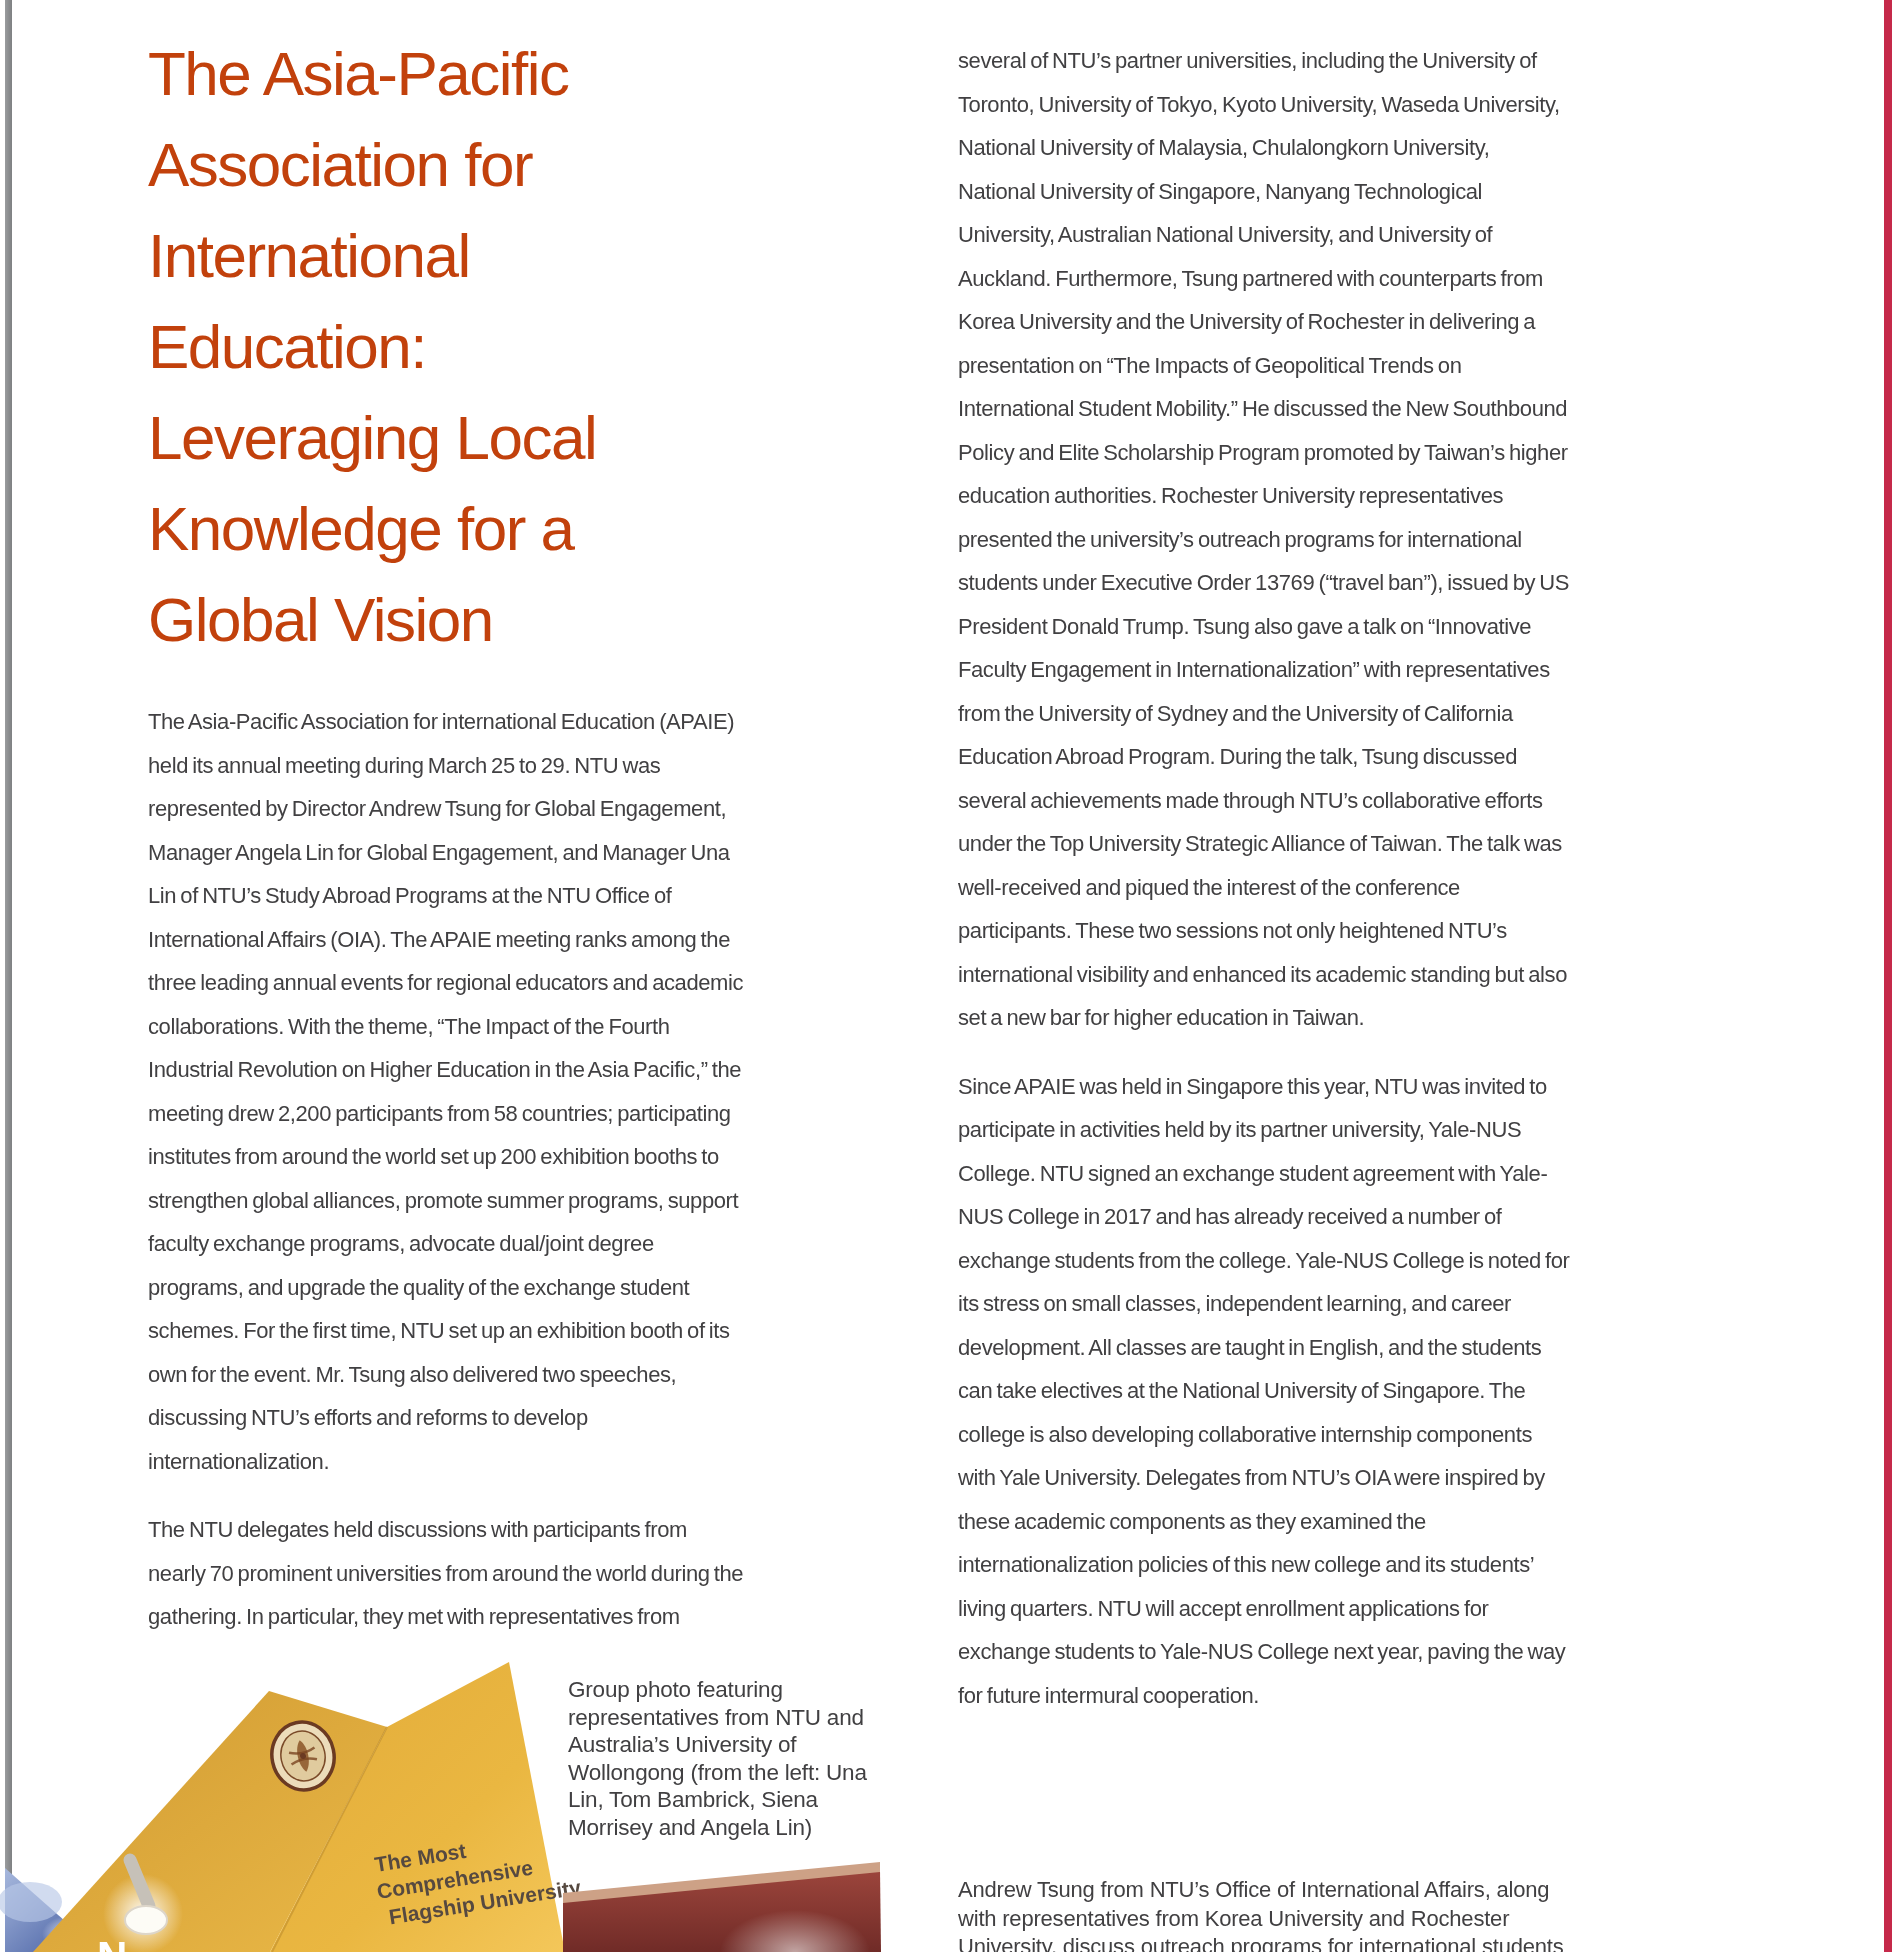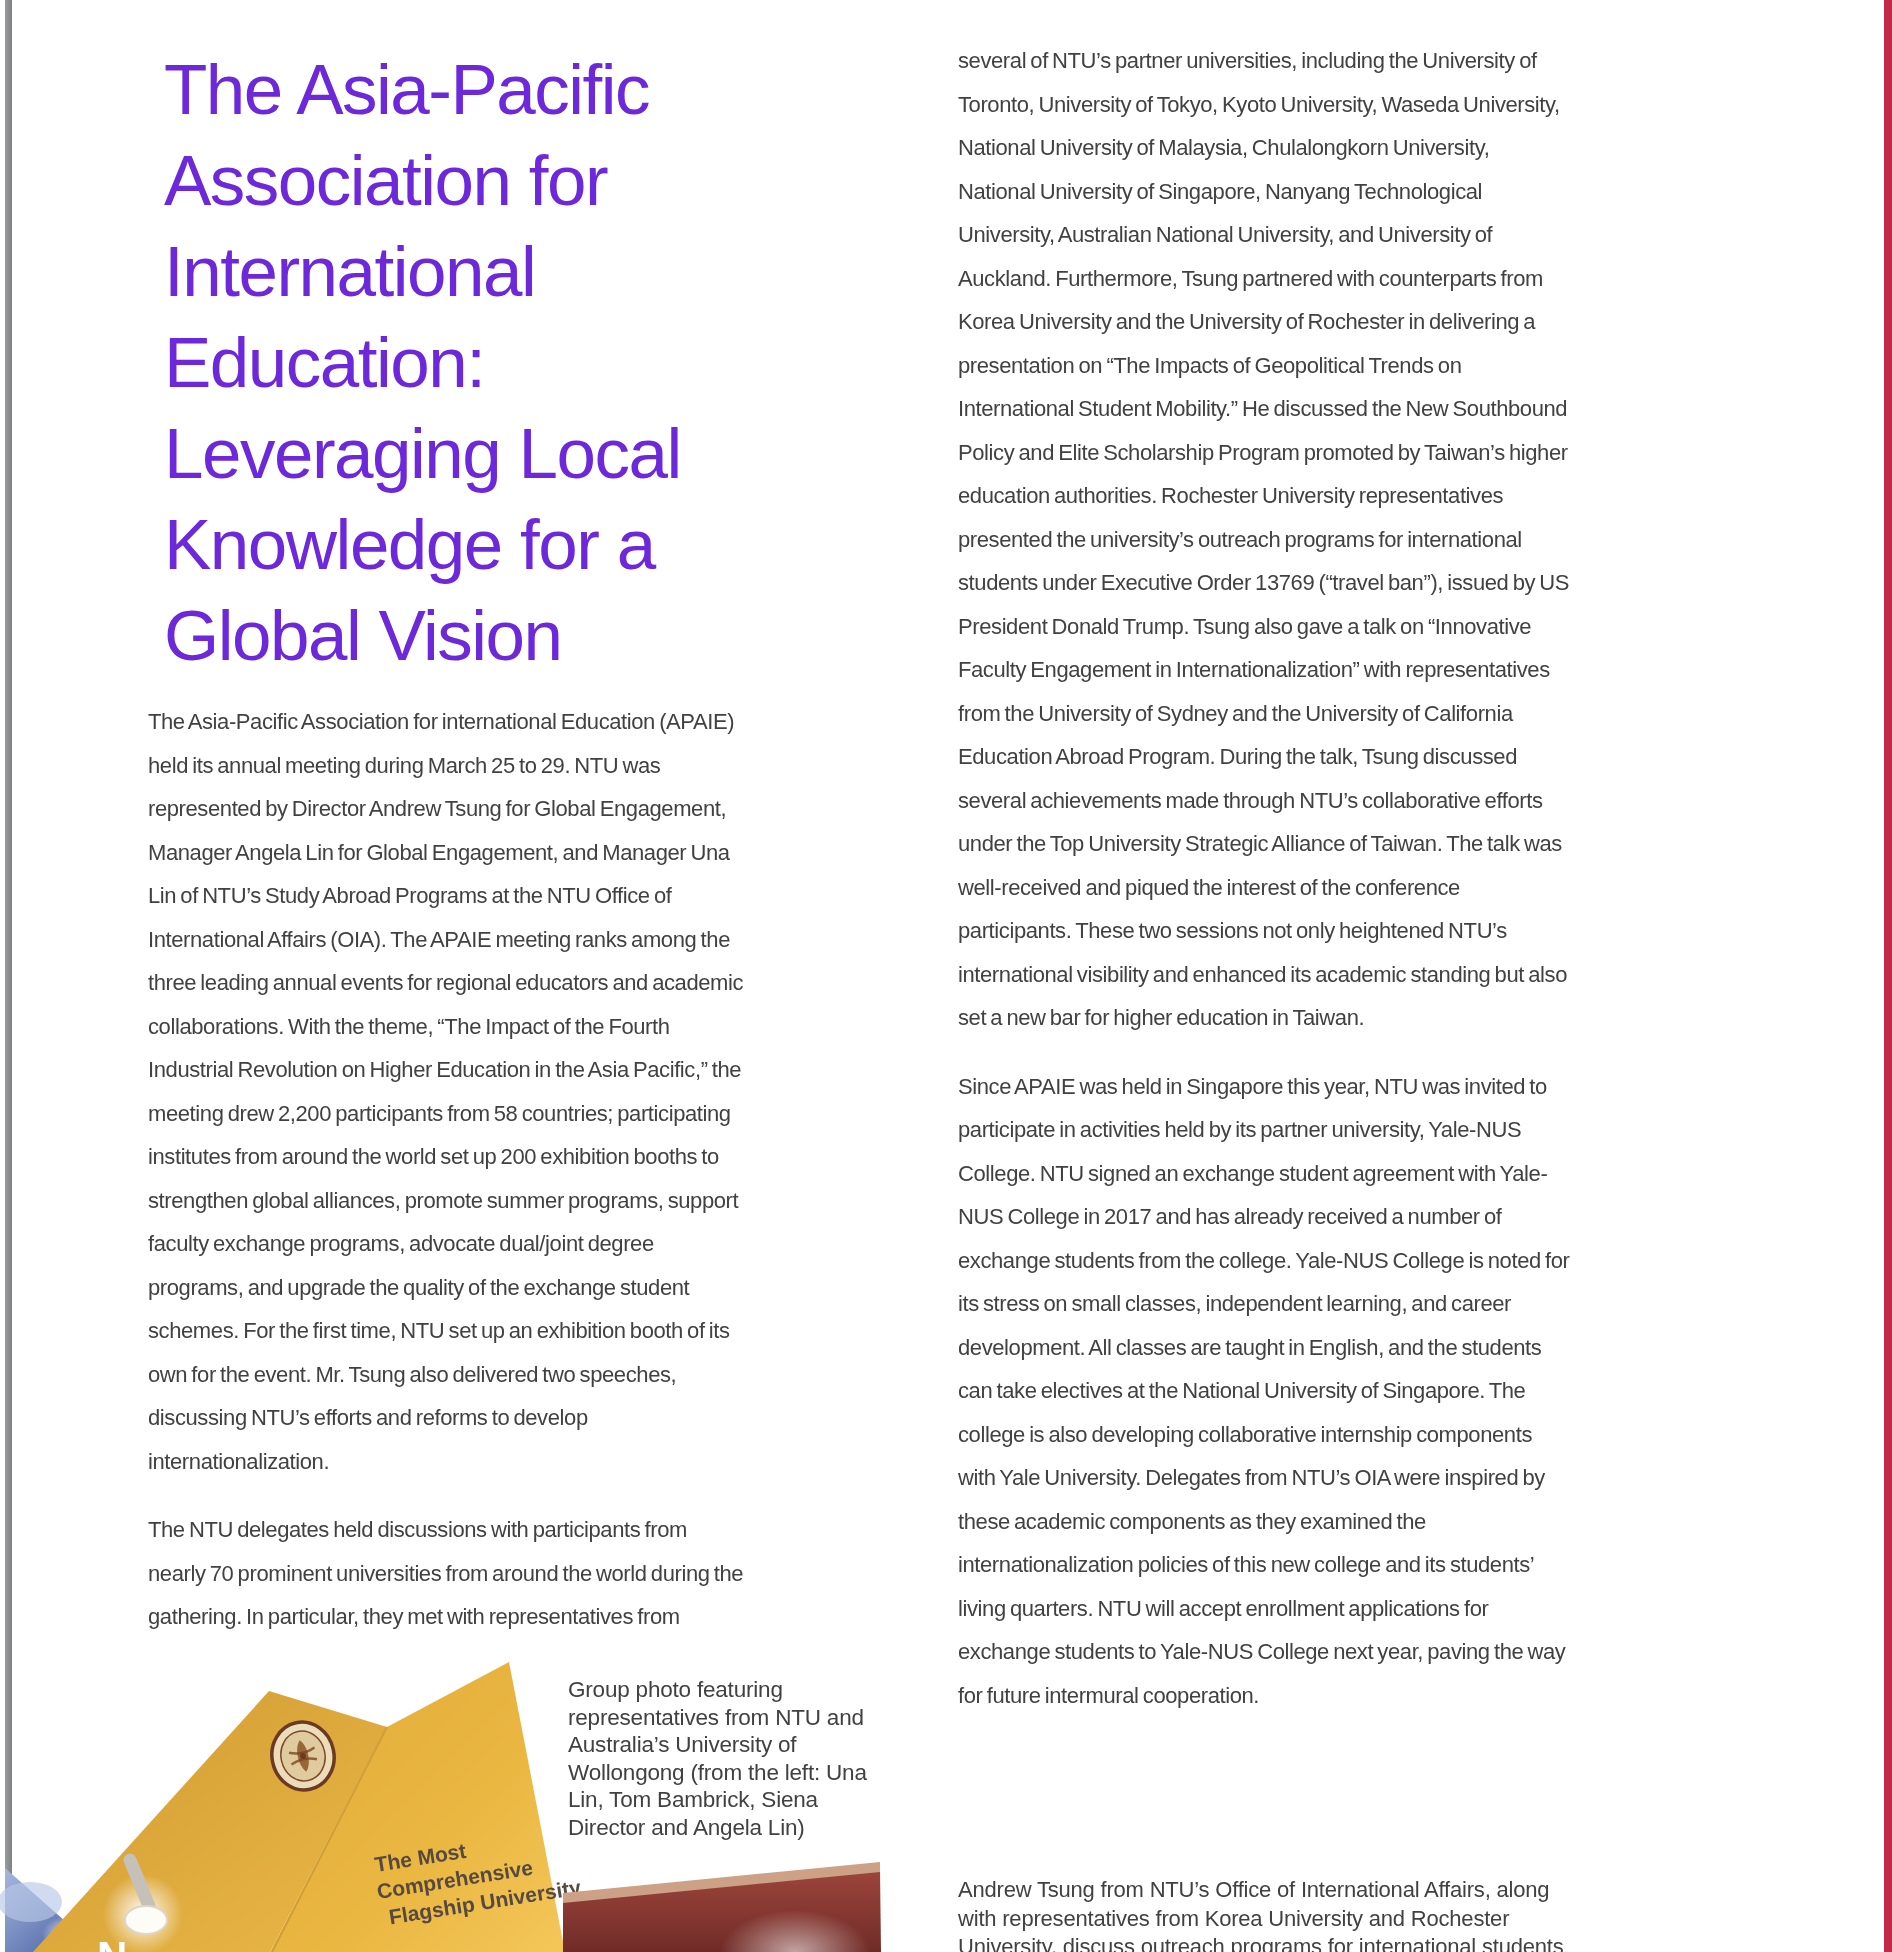--- a/index.html
+++ b/index.html
@@ -10,23 +10,23 @@
   }
   .bar-left{
     position:absolute;left:5px;top:0;width:7px;height:1952px;
     background:linear-gradient(to right,#9a9c9e,#7e8082);
   }
   .bar-right{
     position:absolute;right:0;top:0;width:8px;height:1952px;
     background:#c5294a;
   }
   h1.article-title{
-    position:absolute;left:148px;top:28px;width:650px;margin:16px;
-    font-size:71px;line-height:91px;font-weight:400;
-    letter-spacing:-1.5px;color:#6d28d9;white-space:pre-line;
+    position:absolute;left:148px;top:28px;width:650px;margin:0;
+    font-size:62px;line-height:91px;font-weight:400;
+    letter-spacing:-1.5px;color:#c2410c;white-space:pre-line;
   }
   .col{
     position:absolute;color:#414042;
     font-size:22px;line-height:43.5px;
     letter-spacing:-0.4px;word-spacing:-1.5px;
   }
   .col p{margin:0 0 25px 0;}
   .col-left{left:148px;top:700px;width:596px;}
   .col-right{left:958px;top:39px;width:612px;}
   .photo-caption-left{
@@ -123,15 +123,15 @@
 
   <text x="97" y="371" font-family="Liberation Sans, DejaVu Sans, sans-serif" font-size="42" font-weight="bold" fill="#ffffff">N</text>
 
   <g>
     <polygon points="563,301 880,270 881,352 563,352" fill="url(#redB)"></polygon>
     <polygon points="563,293 880,262 880,272 563,303" fill="#cda186"></polygon>
     <ellipse cx="795" cy="352" rx="75" ry="42" fill="url(#glowW)" opacity="0.6"></ellipse>
   </g>
 </svg>
 
-<div class="photo-caption-left">Group photo featuring representatives from NTU and Australia’s University of Wollongong (from the left: Una Lin, Tom Bambrick, Siena Director and Angela Lin)</div>
+<div class="photo-caption-left">Group photo featuring representatives from NTU and Australia’s University of Wollongong (from the left: Una Lin, Tom Bambrick, Siena Morrisey and Angela Lin)</div>
 
 <div class="caption-bottom">Andrew Tsung from NTU’s Office of International Affairs, along with representatives from Korea University and Rochester University, discuss outreach programs for international students</div>
 
 </body></html>

